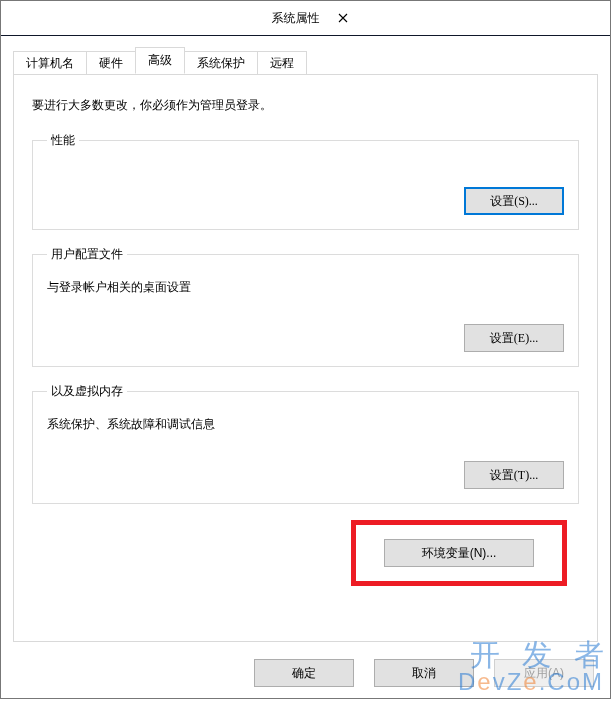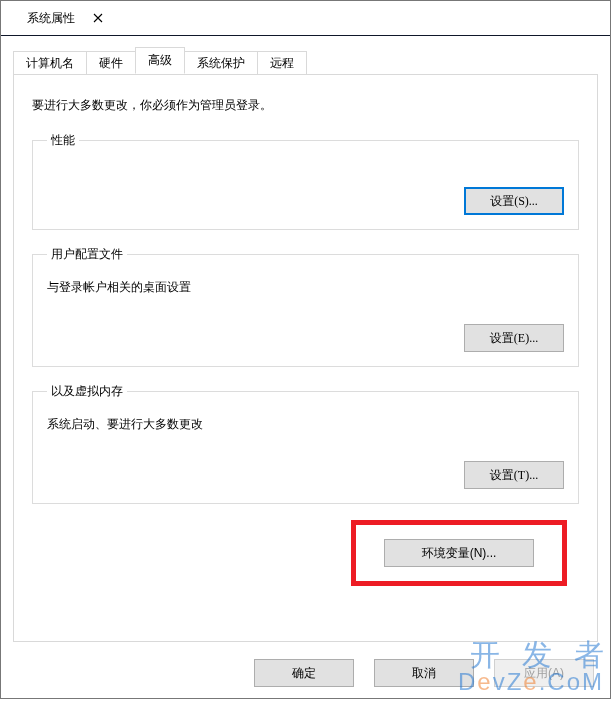--- a/index.html
+++ b/index.html
@@ -18,21 +18,21 @@
     height: 699px;
     border: 1px solid #777;
     background: #ffffff;
     position: relative;
     box-sizing: border-box;
   }
   .titlebar {
     height: 34px;
     display: flex;
     align-items: center;
-    justify-content: flex-start;
+    justify-content: center;
     padding: 0 0 0 26px;
     border-bottom: 1px solid #0f172a;
   }
   .titlebar .title {
     font-size: 12px;
   }
   .titlebar .close {
     width: 46px;
     height: 32px;
     display: flex;
@@ -245,21 +245,21 @@
         <fieldset class="group">
           <legend>用户配置文件</legend>
           <div class="group-desc">与登录帐户相关的桌面设置</div>
           <div class="group-btn-row">
             <button class="win-btn">设置(E)...</button>
           </div>
         </fieldset>
 
         <fieldset class="group">
           <legend>以及虚拟内存</legend>
-          <div class="group-desc">系统启动、要进行大多数更改</div>
+          <div class="group-desc">系统保护、系统故障和调试信息</div>
           <div class="group-btn-row">
             <button class="win-btn">设置(T)...</button>
           </div>
         </fieldset>
 
         <div class="env-row">
           <div class="env-highlight">
             <button class="win-btn">环境变量(N)...</button>
           </div>
         </div>

